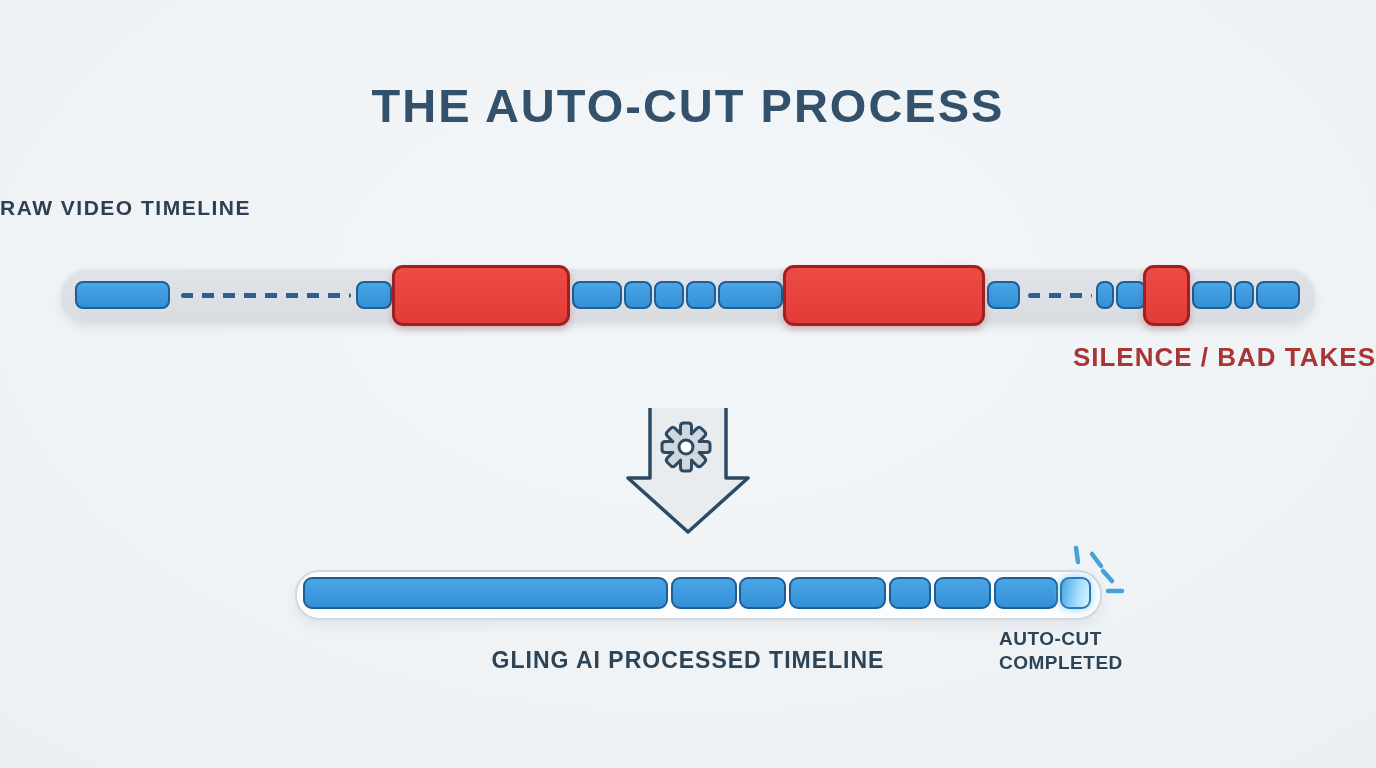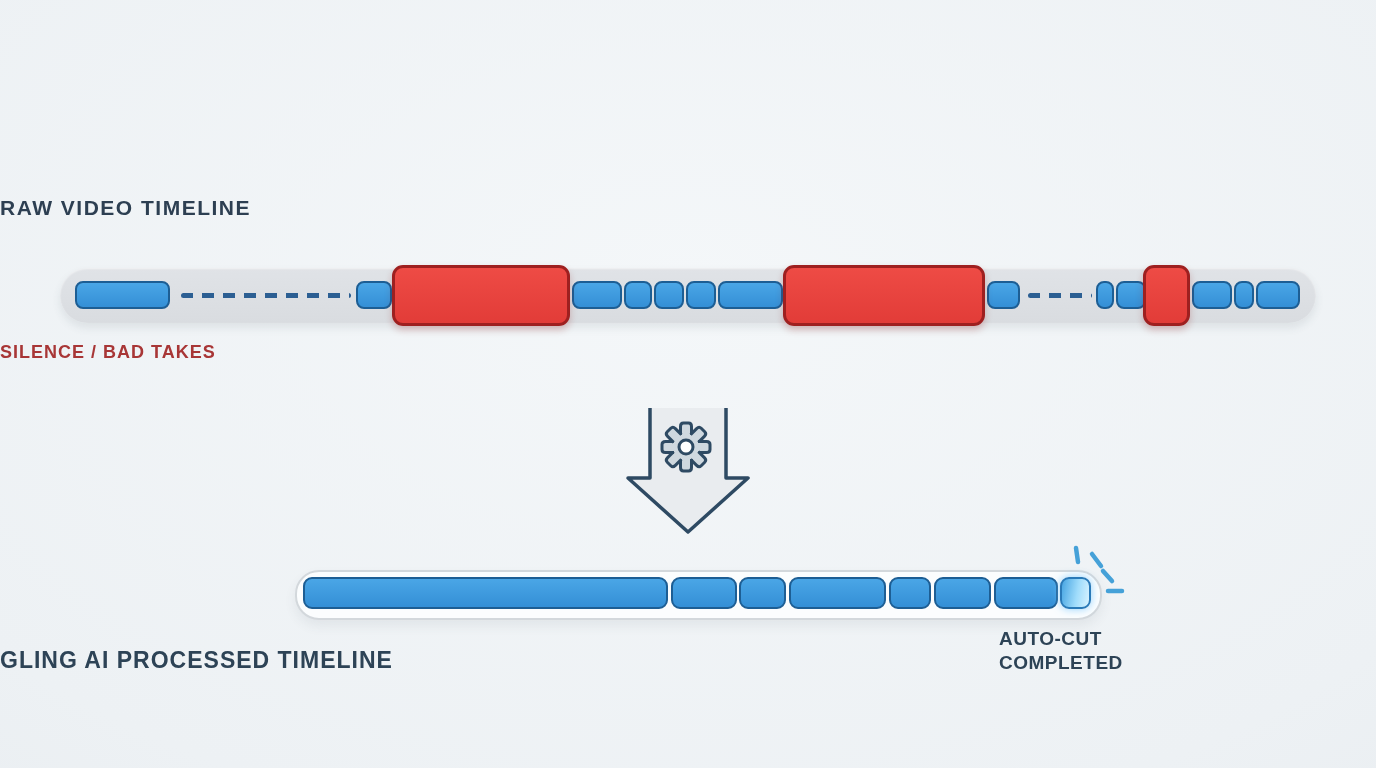--- a/index.html
+++ b/index.html
@@ -14,25 +14,25 @@
   
   .title{
     position:absolute;top:78px;left:0;right:0;text-align:center;
     font-size:47px;font-weight:600;letter-spacing:2px;color:#33516b;
   }
   .raw-label{
     position:absolute;top:196px;left:0;right:0;text-align:left;
     font-size:21px;font-weight:600;letter-spacing:1.5px;color:#2d3f52;
   }
   .silence-label{
-    position:absolute;top:342px;left:0;right:0;text-align:left;
-    font-size:18px;font-weight:600;letter-spacing:1px;color:#a83636;
+    position:absolute;top:342px;left:0;right:0;text-align:right;
+    font-size:26px;font-weight:600;letter-spacing:1px;color:#a83636;
   }
   .gling-label{
-    position:absolute;top:647px;left:0;right:0;
+    position:absolute;top:647px;left:0;right:0;text-align:center;
     font-size:23px;font-weight:600;letter-spacing:1px;color:#2d4356;
   }
   .completed-label{
     position:absolute;top:627px;left:999px;width:160px;text-align:left;
     font-size:19px;font-weight:600;letter-spacing:.5px;color:#2d4356;line-height:24px;
   }
 
   
   .raw-track{
     position:absolute;left:60px;top:268px;width:1256px;height:55px;
@@ -83,20 +83,21 @@
     box-shadow:0 0 8px rgba(120,200,255,.8);
   }
   .sparkle-svg{position:absolute;left:1062px;top:538px;width:70px;height:62px;}
   .sparkle-svg line{stroke:#45a1d8;stroke-width:4.5;stroke-linecap:round;}
 </style>
 </head>
 <body>
 
 <div class="stage">
 
+  <div class="title">THE AUTO-CUT PROCESS</div>
 
   <div class="raw-label">RAW VIDEO TIMELINE</div>
 
   <div class="raw-track" id="raw-track-segments">
       <div class="seg clip" style="left: 15px; width: 95px;"></div>
       <div class="seg gap-dash" style="left: 121px; width: 170px;"></div>
       <div class="seg clip" style="left: 296px; width: 36px;"></div>
       <div class="seg bad-take" style="left: 332px; width: 178px;"></div>
       <div class="seg clip" style="left: 512px; width: 50px;"></div>
       <div class="seg clip" style="left: 564px; width: 28px;"></div>

